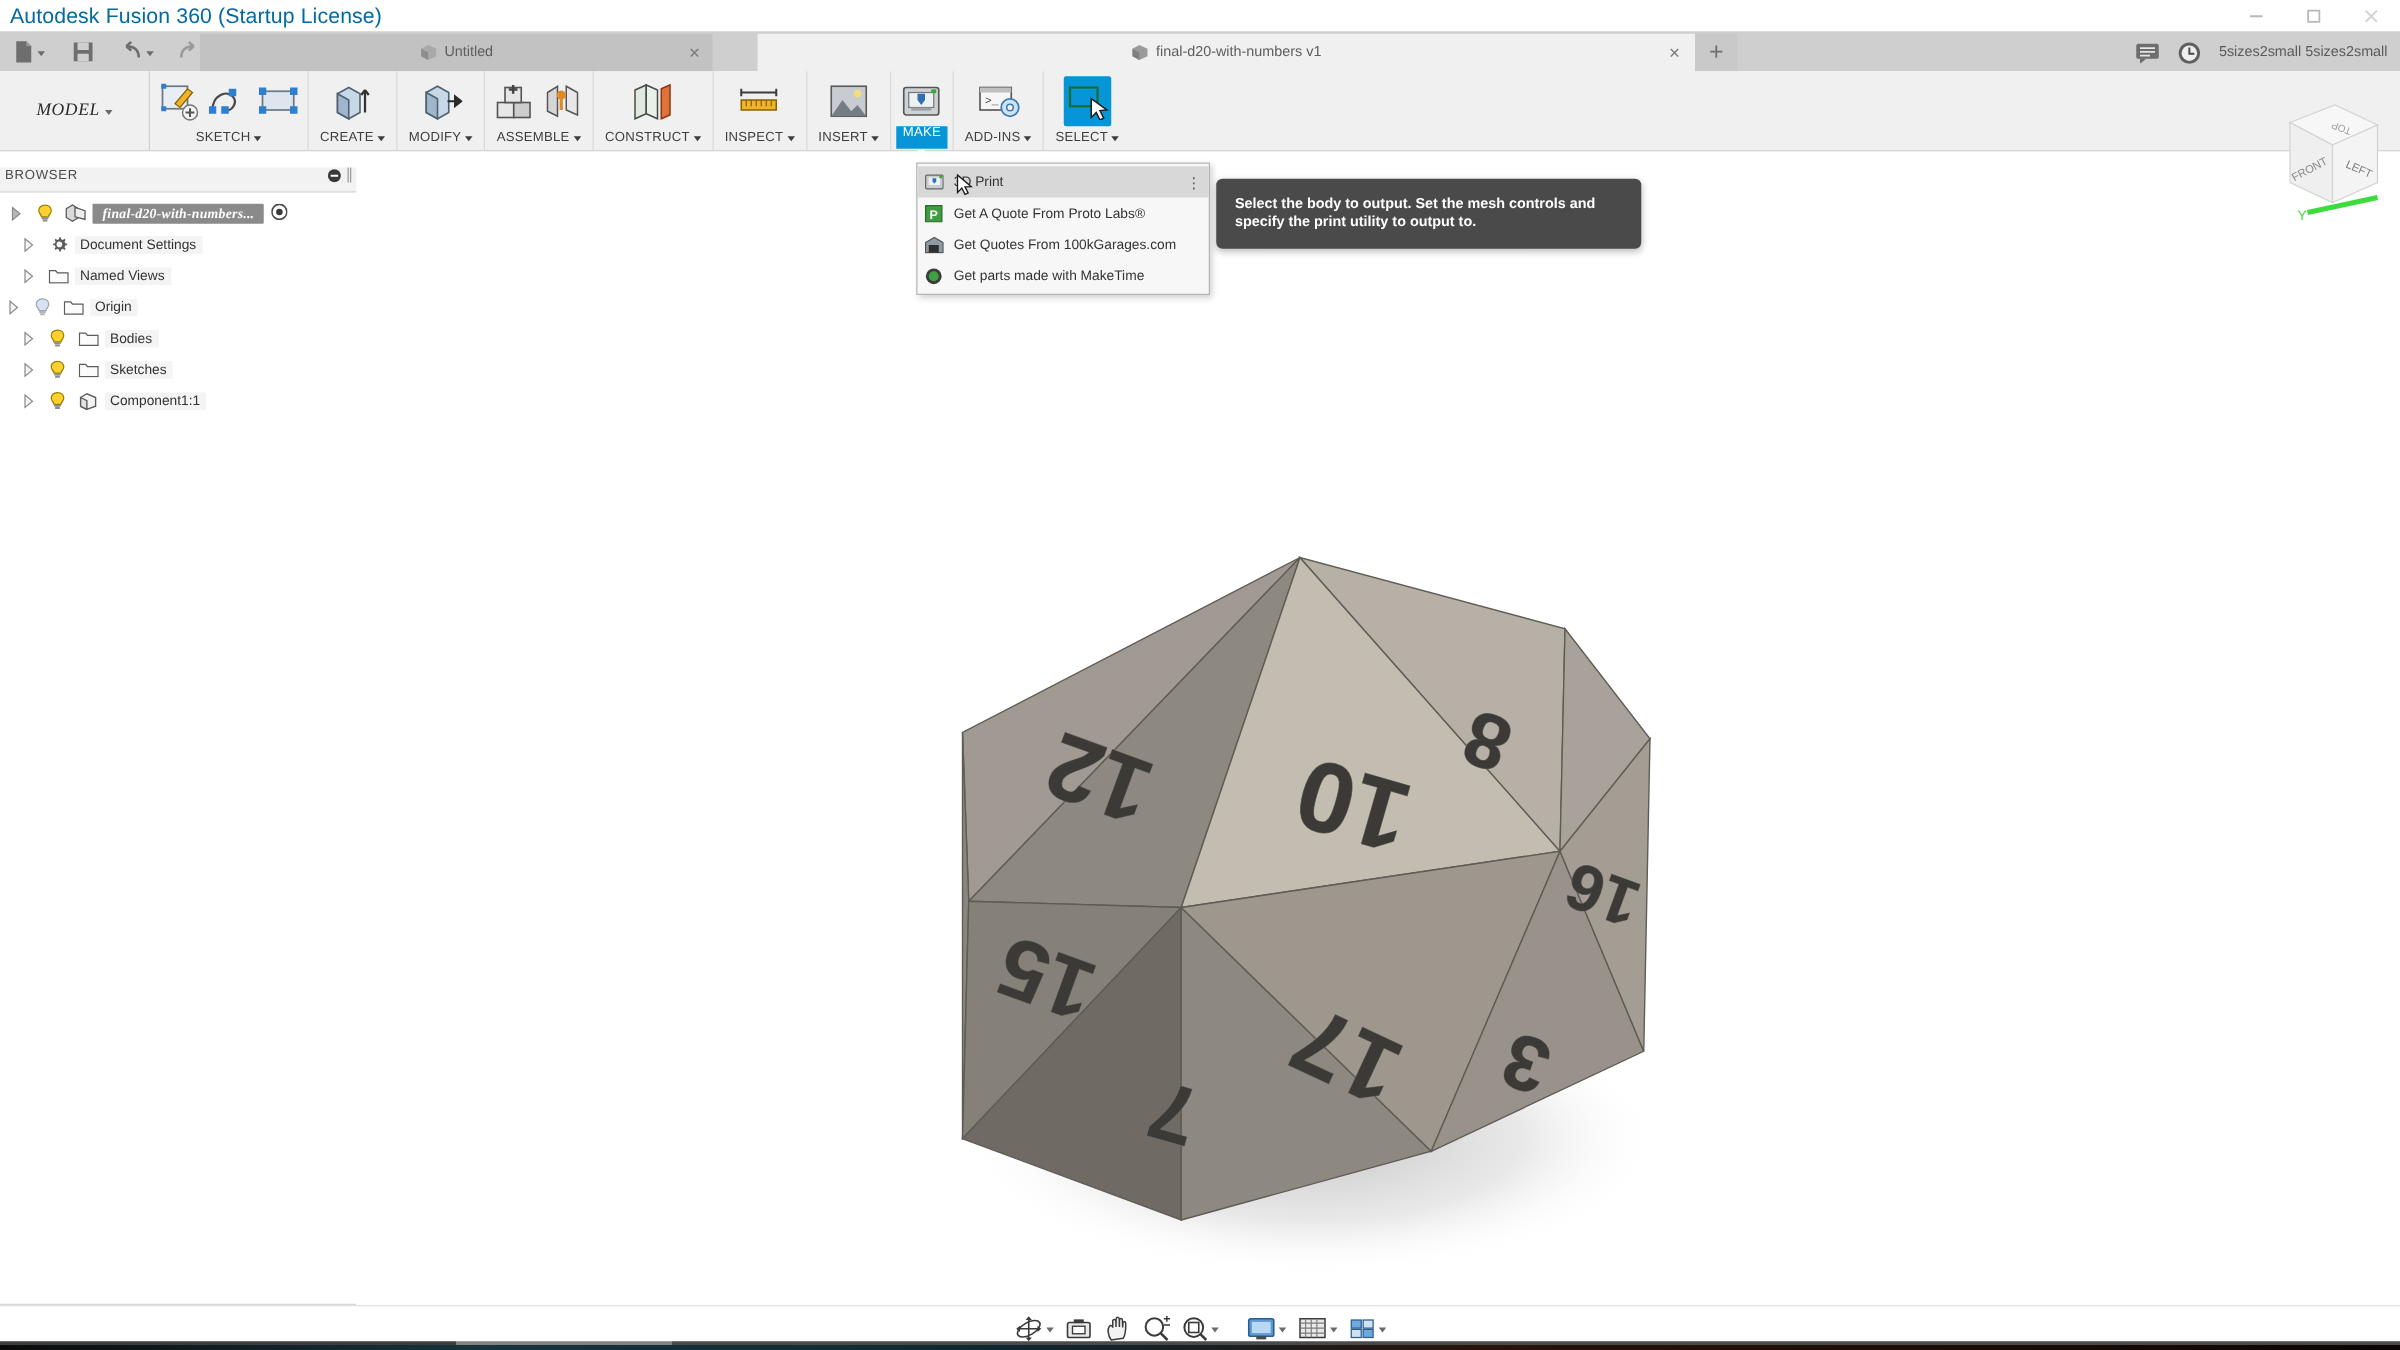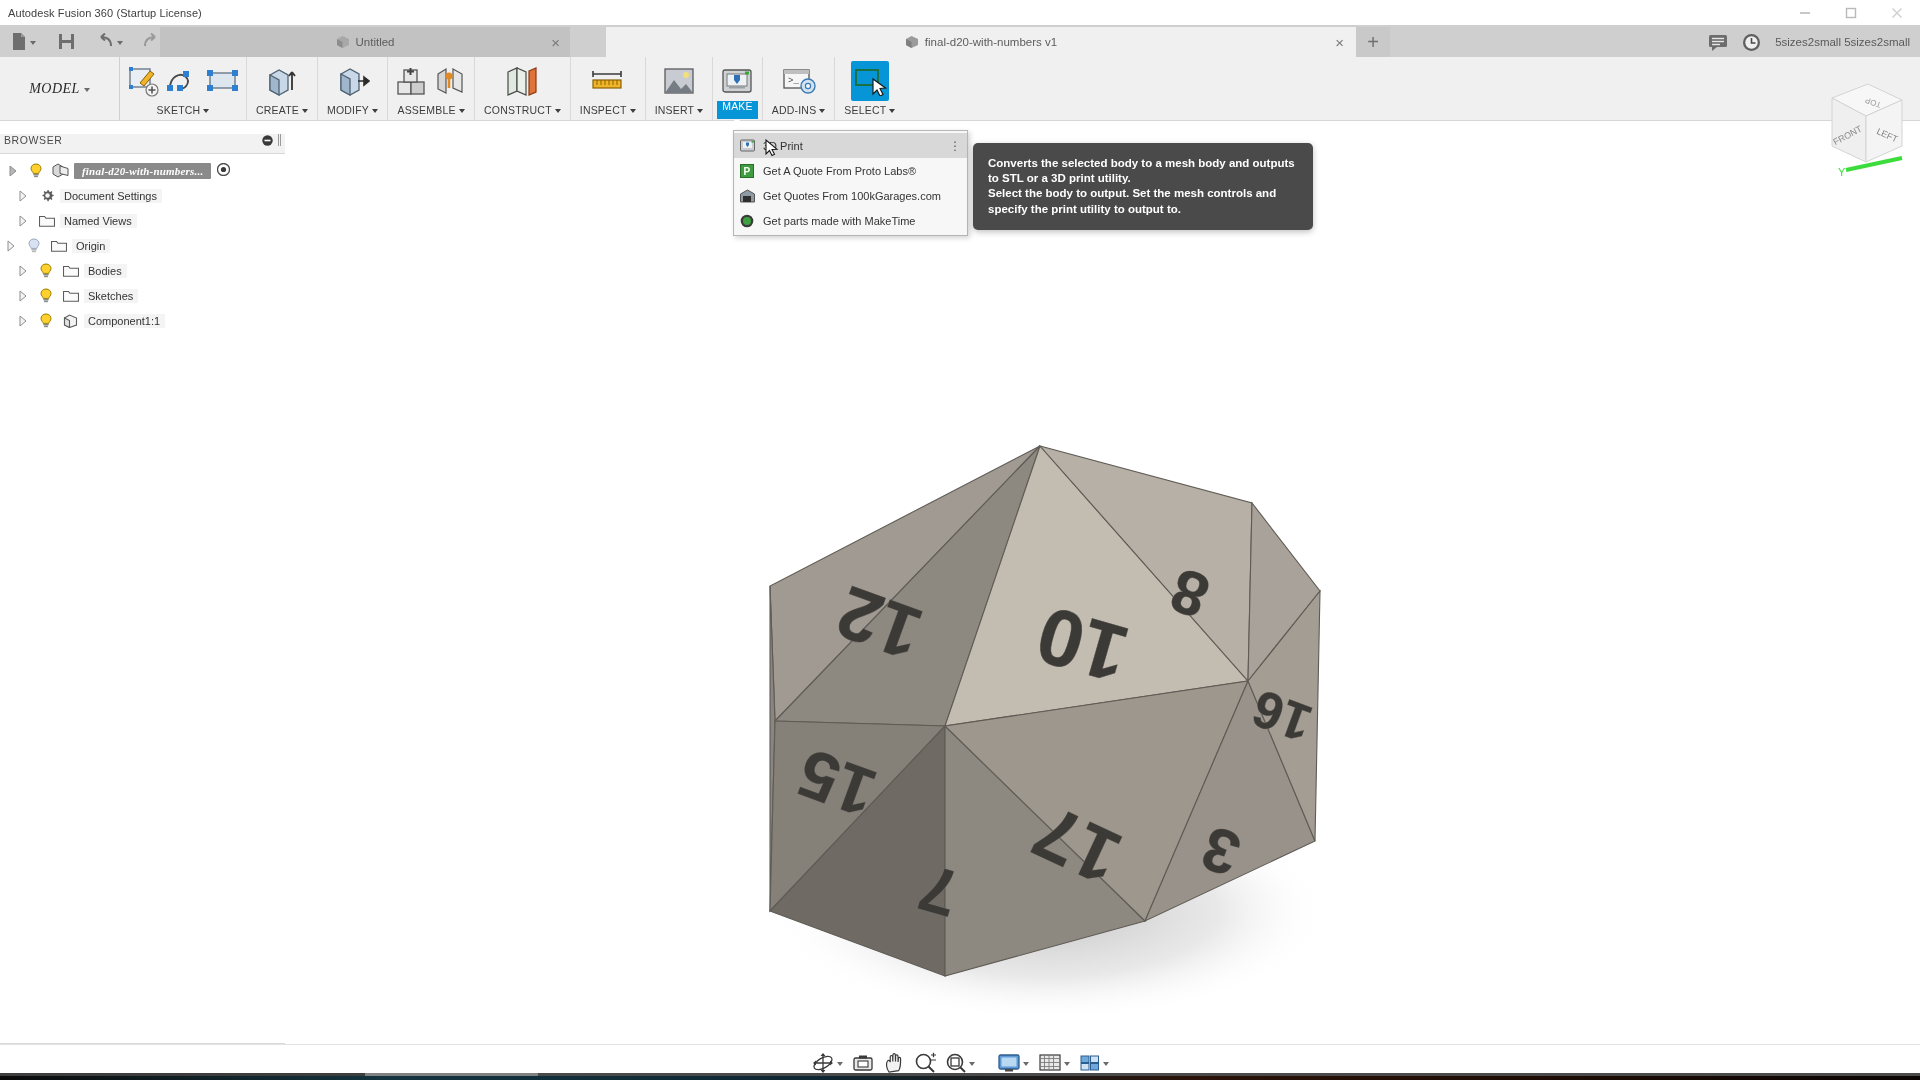--- a/index.html
+++ b/index.html
@@ -9,21 +9,21 @@
     background: #ffffff;
   }
   #app { position: relative; width: 1920px; height: 1080px; }
 
   
   .titlebar {
     position: absolute; top: 0; left: 0; width: 1920px; height: 25px;
     background: #ffffff; display: flex; align-items: center;
   }
   .titlebar-text {
-    font-size: 11px; color: #404040; padding-left: 8px; letter-spacing: .1px;
+    font-size: 17px; color: #0369a1; padding-left: 8px; letter-spacing: .1px;
   }
   .winbtns { position: absolute; right: 0; top: 0; height: 25px; display: flex; }
   .winbtn {
     width: 46px; height: 25px; display: flex; align-items: center; justify-content: center;
   }
   .winbtn svg { display:block; }
 
   
   .qabar {
     position: absolute; top: 25px; left: 0; width: 1920px; height: 32px;
@@ -566,21 +566,20 @@
     <div class="menu-item">
       <svg width="15" height="14">
           <circle cx="7" cy="7" r="6.3" fill="#3b3b3b"></circle>
           <circle cx="7" cy="7" r="4" fill="#3fa03f"></circle>
         </svg>
       <span>Get parts made with MakeTime</span>
     </div>
   </div>
 
   <div class="tooltip">
-    <p>Converts the selected body to a mesh body and outputs to STL or a 3D print utility.</p>
     <p>Select the body to output. Set the mesh controls and specify the print utility to output to.</p>
   </div>
 
   <div class="browser-header">
     <span class="browser-title">BROWSER</span>
     <div class="browser-hdr-right">
       <svg width="11" height="11">
           <circle cx="5.5" cy="5.5" r="5.2" fill="#3a3a3a"></circle>
           <line x1="2.5" y1="5.5" x2="8.5" y2="5.5" stroke="#fff" stroke-width="1.6"></line>
         </svg>

